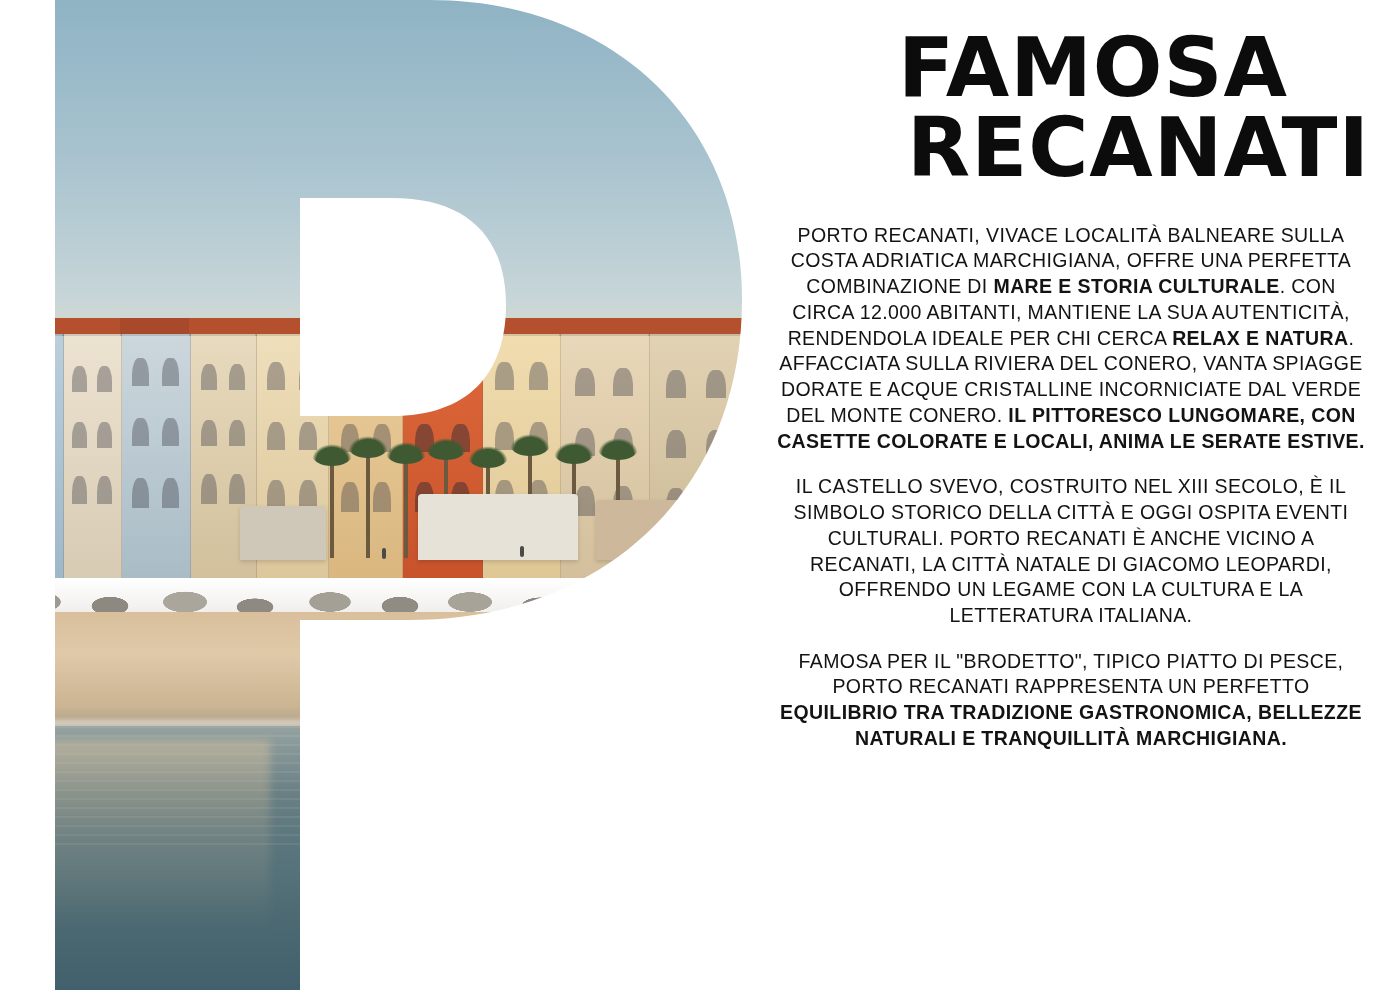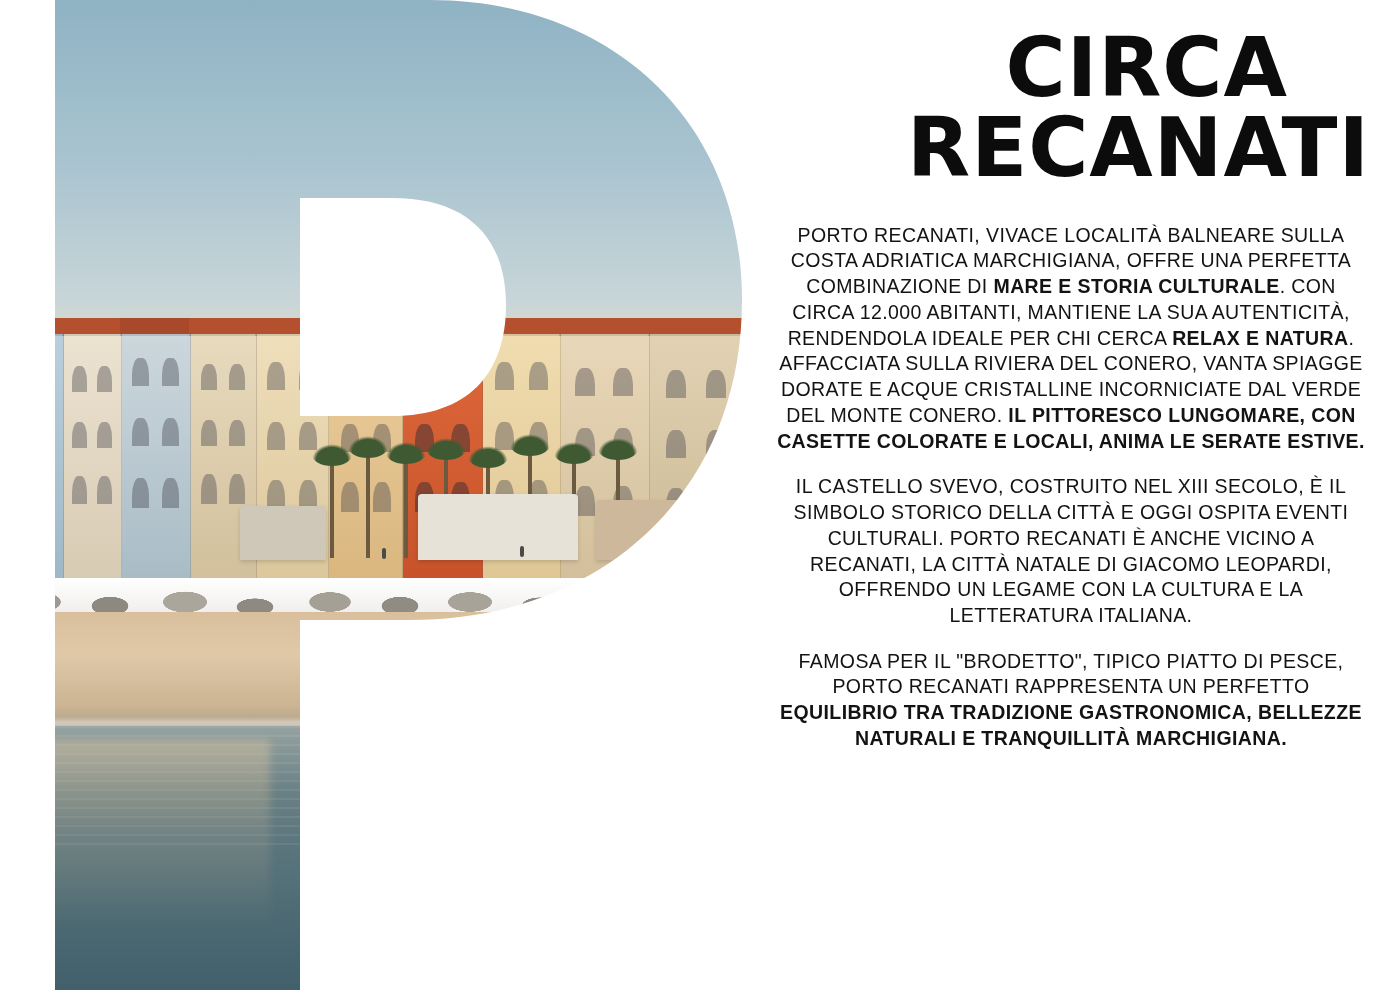--- a/index.html
+++ b/index.html
@@ -331,21 +331,21 @@
                    Z" fill="#000000" fill-rule="evenodd"></path>
         </mask>
       </defs>
 
       <rect x="0" y="0" width="760" height="990" fill="#ffffff" mask="url(#pcut)"></rect>
     </svg>
   </div>
 
   <div class="content">
     <h1 class="title">
-      <span class="line1">CIRCA</span>
+      <span class="line1">FAMOSA</span>
       <span class="line2">RECANATI</span>
     </h1>
 
     <div class="body-text">
       <p class="para"><span>PORTO RECANATI, VIVACE LOCALITÀ BALNEARE SULLA COSTA ADRIATICA MARCHIGIANA, OFFRE UNA PERFETTA COMBINAZIONE DI </span><b>MARE E STORIA CULTURALE</b><span>. CON CIRCA 12.000 ABITANTI, MANTIENE LA SUA AUTENTICITÀ, RENDENDOLA IDEALE PER CHI CERCA </span><b>RELAX E NATURA</b><span>. AFFACCIATA SULLA RIVIERA DEL CONERO, VANTA SPIAGGE DORATE E ACQUE CRISTALLINE INCORNICIATE DAL VERDE DEL MONTE CONERO. </span><b>IL PITTORESCO LUNGOMARE, CON CASETTE COLORATE E LOCALI, ANIMA LE SERATE ESTIVE.</b></p>
       <p class="para"><span>IL CASTELLO SVEVO, COSTRUITO NEL XIII SECOLO, È IL SIMBOLO STORICO DELLA CITTÀ E OGGI OSPITA EVENTI CULTURALI. PORTO RECANATI È ANCHE VICINO A RECANATI, LA CITTÀ NATALE DI GIACOMO LEOPARDI, OFFRENDO UN LEGAME CON LA CULTURA E LA LETTERATURA ITALIANA.</span></p>
       <p class="para"><span>FAMOSA PER IL "BRODETTO", TIPICO PIATTO DI PESCE, PORTO RECANATI RAPPRESENTA UN PERFETTO </span><b>EQUILIBRIO TRA TRADIZIONE GASTRONOMICA, BELLEZZE NATURALI E TRANQUILLITÀ MARCHIGIANA.</b></p>
     </div>
   </div>
 </div>

